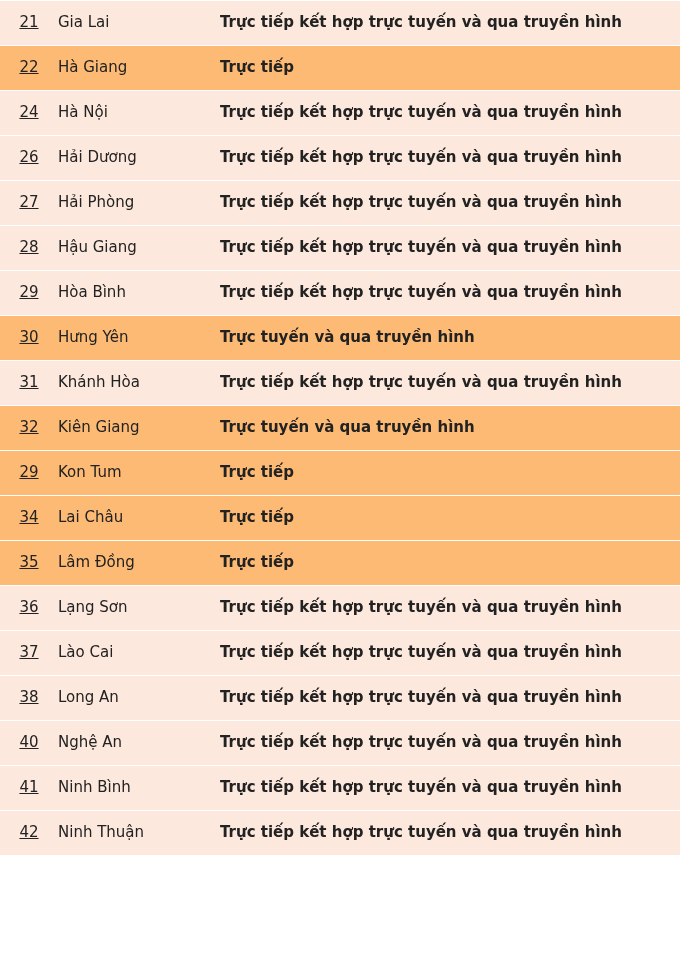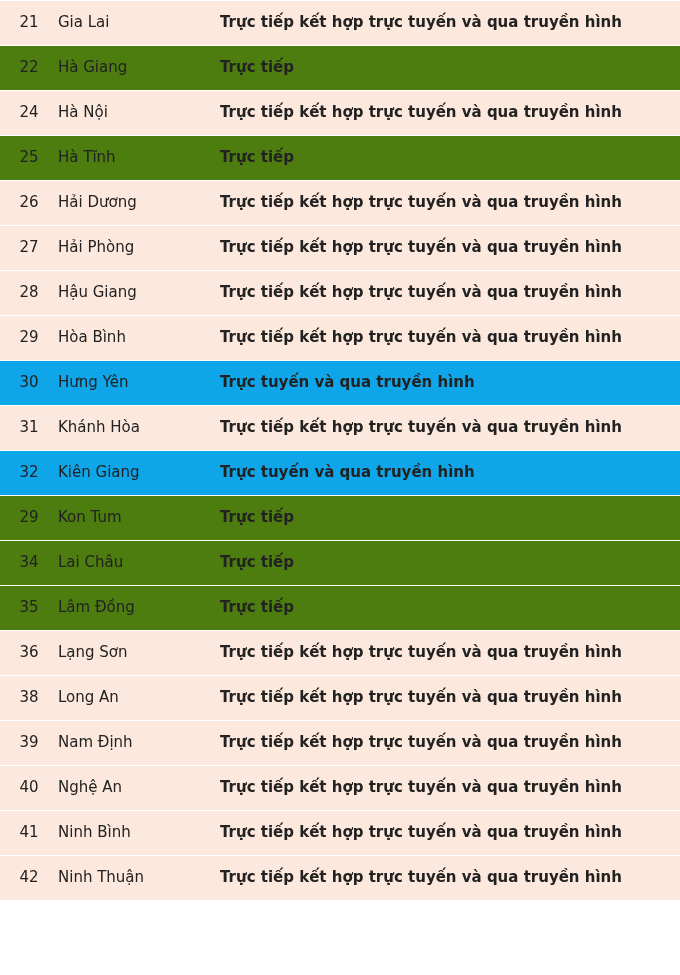--- a/index.html
+++ b/index.html
@@ -40,25 +40,25 @@
   td.col-name {
     width: 162px;
     padding-left: 14px;
   }
   td.col-mode {
     padding-left: 14px;
     font-weight: bold;
   }
   
   tr.row-peach td { background: #fce8dc; }
-  tr.row-green td { background: #4d7c0f; }
-  tr.row-yellow td { background: #0ea5e9; }
+  tr.row-green td { background: #fdba74; }
+  tr.row-yellow td { background: #fdba74; }
 
   
-  td.col-index { border-right: 1px solid #ffffff; }
+  td.col-index { border-right: 1px solid #ffffff; text-decoration: underline; }
   td.col-name { border-right: 1px solid #ffffff; }
 </style>
 </head>
 <body>
 
 <div class="table-wrap">
   <table class="province-table">
     <tbody>
         <tr class="row-peach">
           <td class="col-index">21</td>
@@ -67,25 +67,20 @@
         </tr>
         <tr class="row-green">
           <td class="col-index">22</td>
           <td class="col-name">Hà Giang</td>
           <td class="col-mode">Trực tiếp</td>
         </tr>
         <tr class="row-peach">
           <td class="col-index">24</td>
           <td class="col-name">Hà Nội</td>
           <td class="col-mode">Trực tiếp kết hợp trực tuyến và qua truyền hình</td>
-        </tr>
-        <tr class="row-green">
-          <td class="col-index">25</td>
-          <td class="col-name">Hà Tĩnh</td>
-          <td class="col-mode">Trực tiếp</td>
         </tr>
         <tr class="row-peach">
           <td class="col-index">26</td>
           <td class="col-name">Hải Dương</td>
           <td class="col-mode">Trực tiếp kết hợp trực tuyến và qua truyền hình</td>
         </tr>
         <tr class="row-peach">
           <td class="col-index">27</td>
           <td class="col-name">Hải Phòng</td>
           <td class="col-mode">Trực tiếp kết hợp trực tuyến và qua truyền hình</td>
@@ -129,27 +124,27 @@
           <td class="col-index">35</td>
           <td class="col-name">Lâm Đồng</td>
           <td class="col-mode">Trực tiếp</td>
         </tr>
         <tr class="row-peach">
           <td class="col-index">36</td>
           <td class="col-name">Lạng Sơn</td>
           <td class="col-mode">Trực tiếp kết hợp trực tuyến và qua truyền hình</td>
         </tr>
         <tr class="row-peach">
-          <td class="col-index">38</td>
-          <td class="col-name">Long An</td>
+          <td class="col-index">37</td>
+          <td class="col-name">Lào Cai</td>
           <td class="col-mode">Trực tiếp kết hợp trực tuyến và qua truyền hình</td>
         </tr>
         <tr class="row-peach">
-          <td class="col-index">39</td>
-          <td class="col-name">Nam Định</td>
+          <td class="col-index">38</td>
+          <td class="col-name">Long An</td>
           <td class="col-mode">Trực tiếp kết hợp trực tuyến và qua truyền hình</td>
         </tr>
         <tr class="row-peach">
           <td class="col-index">40</td>
           <td class="col-name">Nghệ An</td>
           <td class="col-mode">Trực tiếp kết hợp trực tuyến và qua truyền hình</td>
         </tr>
         <tr class="row-peach">
           <td class="col-index">41</td>
           <td class="col-name">Ninh Bình</td>

